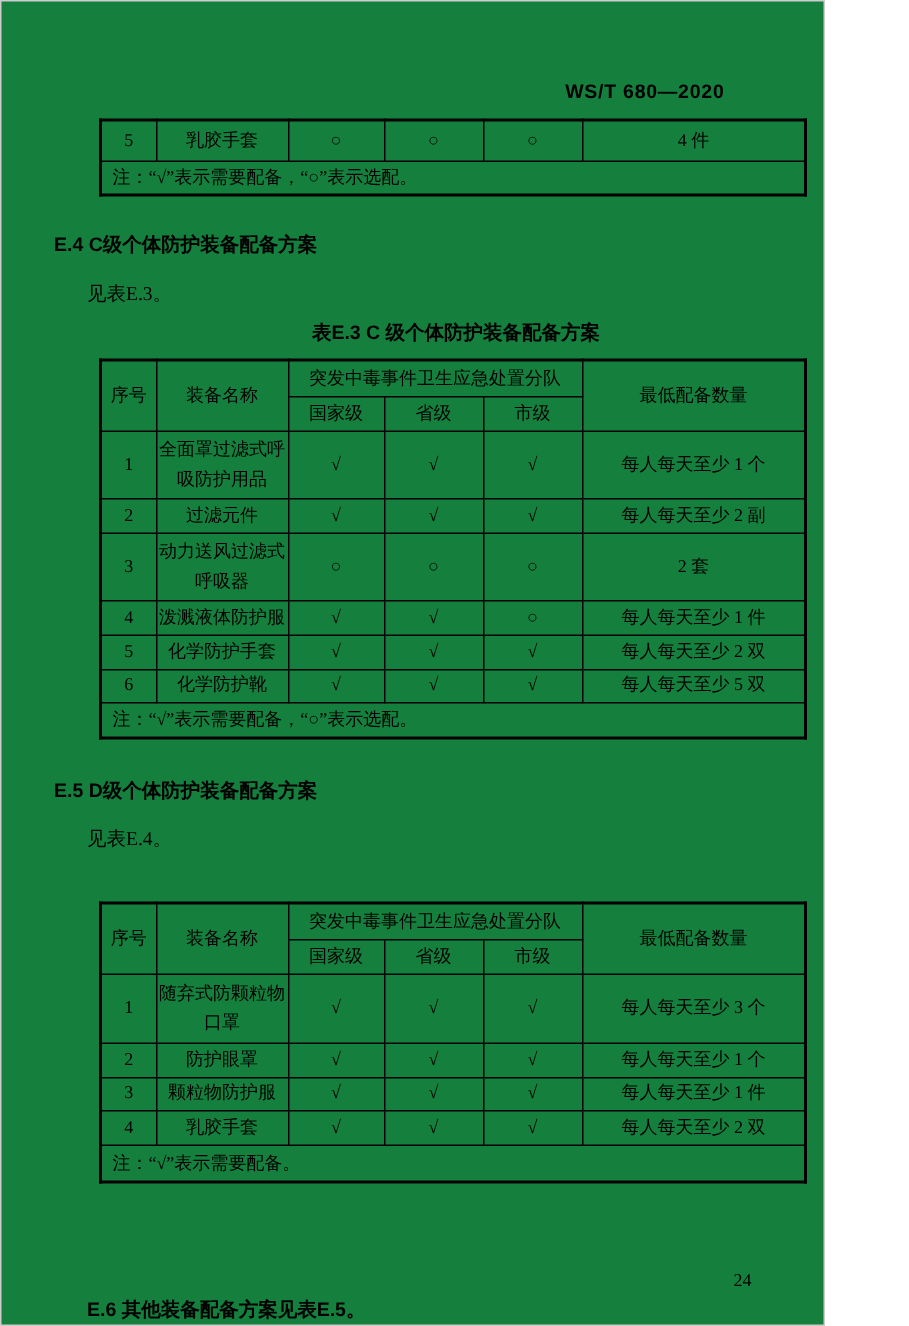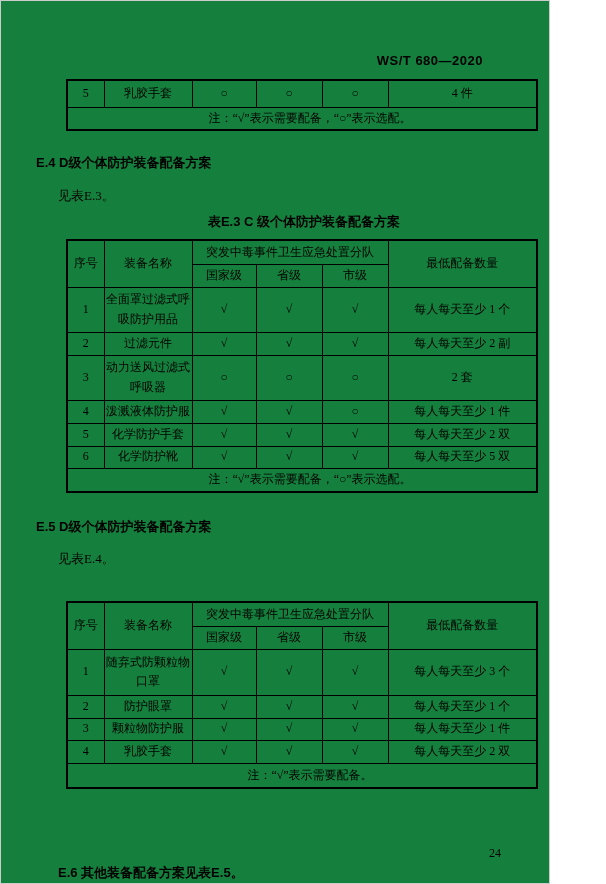--- a/index.html
+++ b/index.html
@@ -41,22 +41,22 @@
     border:1px solid #000;
     font-weight:normal;
     font-size:12px;
     text-align:center;
     vertical-align:middle;
     padding:0 1px;
     word-break:break-all;
     line-height:1.6;
   }
   table.tbl td.note-cell {
-    text-align:center;
-    padding-left:17px;
+    text-align:left;
+    padding-left:7px;
   }
   .page-number {
     position:absolute; top:845px; right:48px;
     font-size:12px;
   }
 </style>
 </head>
 <body>
 
 <div class="sheet">
@@ -80,21 +80,21 @@
         <td>○</td>
         <td>○</td>
         <td>4 件</td>
       </tr>
       <tr style="height:23px">
         <td class="note-cell" colspan="6">注：“√”表示需要配备，“○”表示选配。</td>
       </tr>
     </tbody>
   </table>
 
-  <div class="section-heading" style="top:153px;">E.4  D级个体防护装备配备方案</div>
+  <div class="section-heading" style="top:153px;">E.4  C级个体防护装备配备方案</div>
   <div class="body-text" style="top:186px;">见表E.3。</div>
   <div class="table-caption" style="top:212px;">表E.3  C 级个体防护装备配备方案</div>
 
   <table class="tbl" style="top:238px;">
     <colgroup>
       <col style="width:37px">
         <col style="width:88px">
         <col style="width:64px">
       <col style="width:66px">
         <col style="width:66px">

